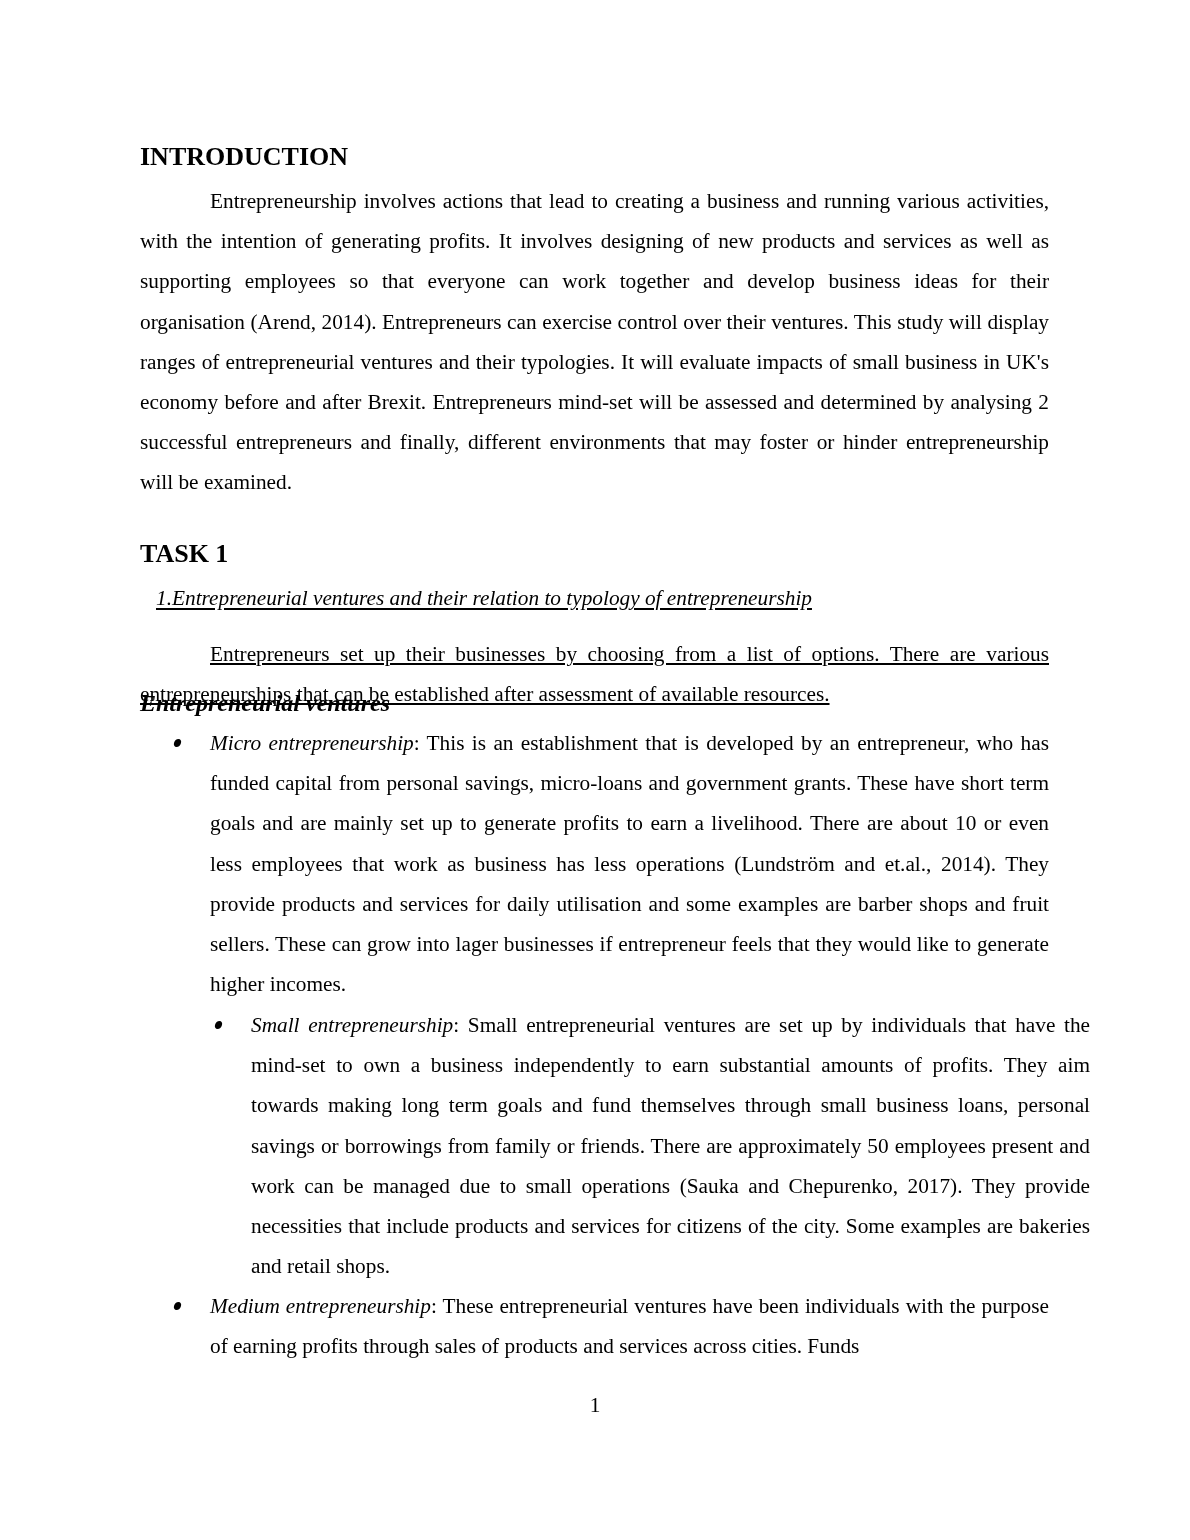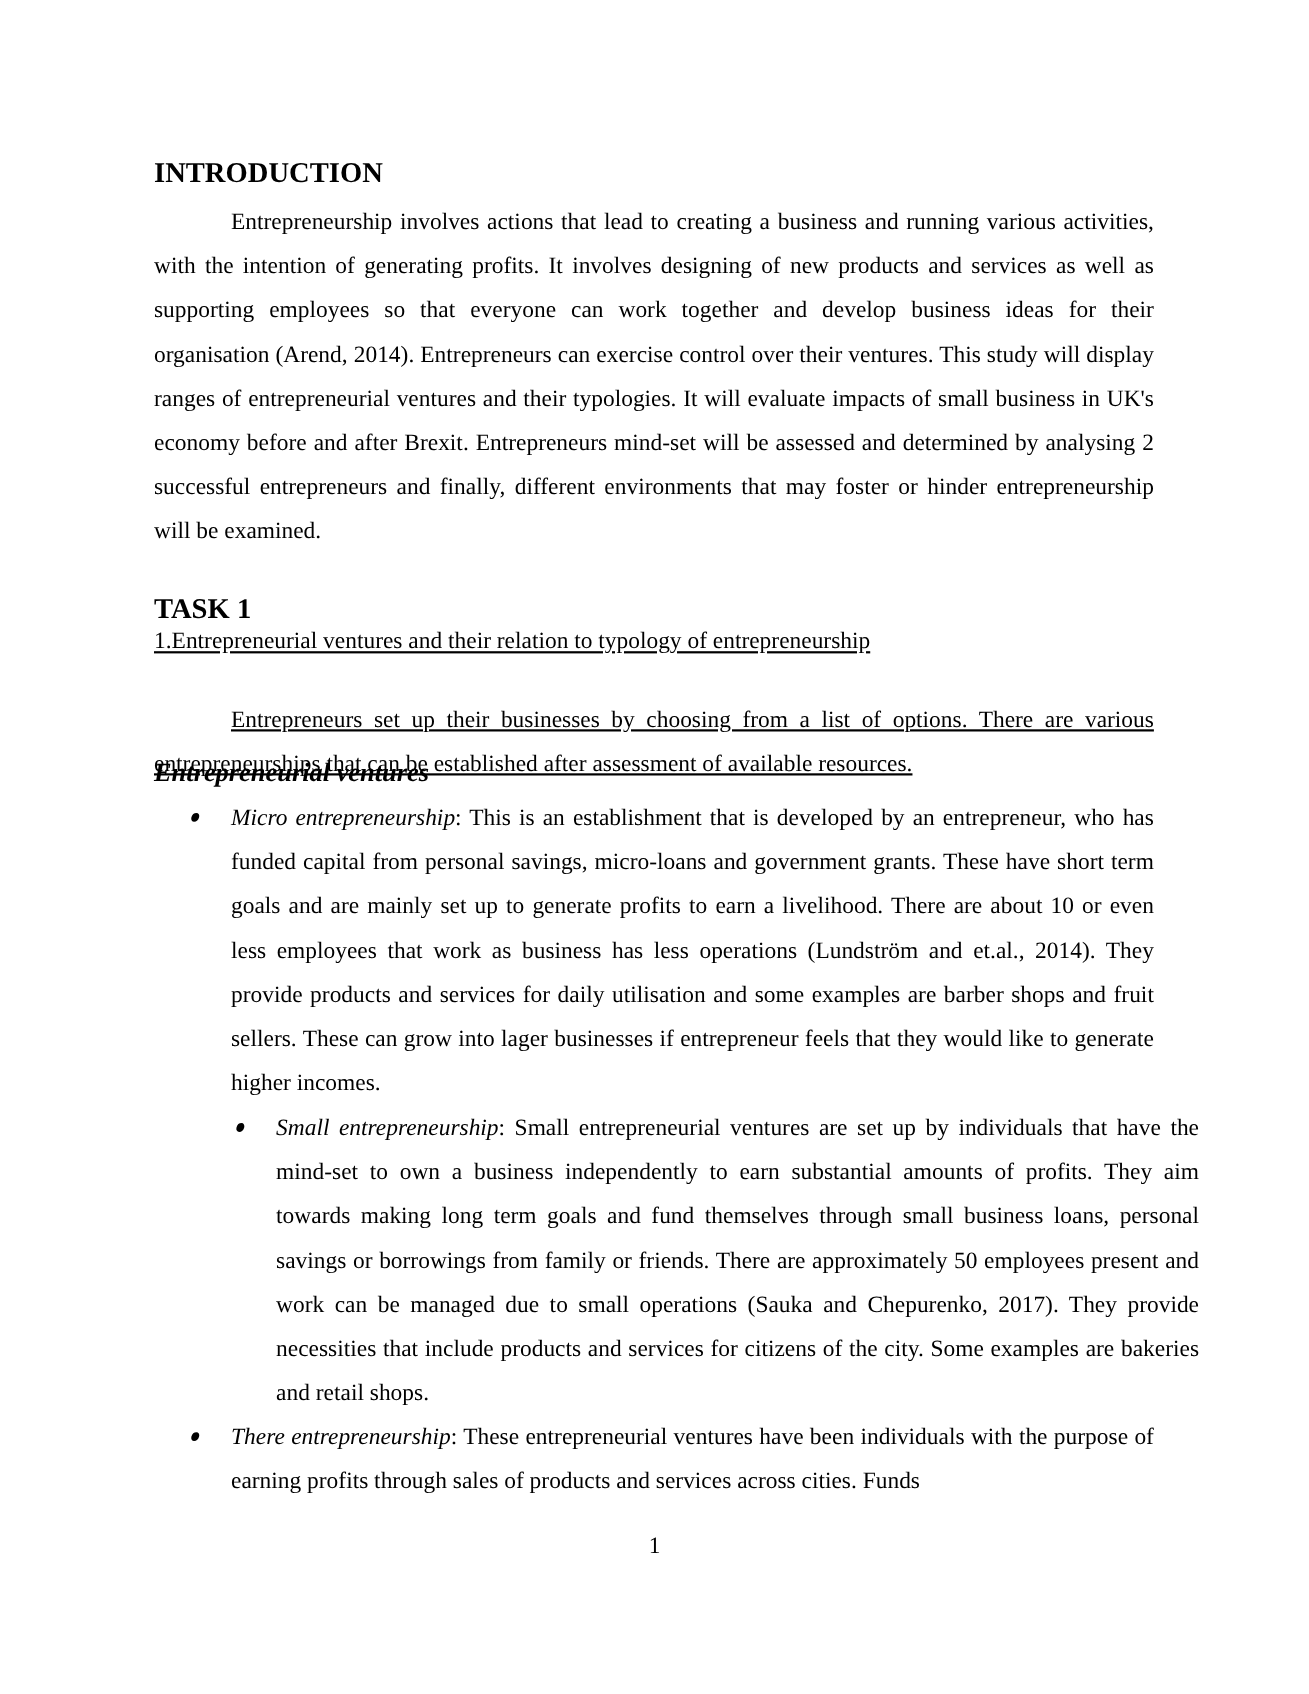--- a/index.html
+++ b/index.html
@@ -3,22 +3,22 @@
 <meta charset="utf-8">
 <style>
   html, body { margin: 0; padding: 0; background: #ffffff; }
   body { width: 1190px; height: 1540px; position: relative; overflow: hidden;
          font-family: "Liberation Serif", serif; color: #000; }
   .page { position: absolute; left: 140px; top: 0; width: 909px; }
   h1 { position: absolute; margin: 0; font-size: 26px; font-weight: bold; line-height: 30px; left: 0; }
   .para { position: absolute; left: 0; width: 909px; margin: 0; font-size: 21.3px; line-height: 40.2px;
           text-align: justify; text-align-last: left; }
   .indent { text-indent: 70px; }
-  .subhead { position: absolute; left: 0; margin: 0; font-size: 21.3px; line-height: 30px;
-             text-decoration: underline; text-underline-offset: 3px; }
+  .subhead { position: absolute; left: 0; margin: 16px; font-size: 21.3px; line-height: 30px;
+             text-decoration: underline; text-underline-offset: 3px; font-style: italic; }
   .bi-head { position: absolute; left: 0; margin: 0; font-size: 24px; line-height: 30px;
              font-weight: bold; font-style: italic; }
   .bullet-item { position: absolute; left: 70px; width: 839px; font-size: 21.3px; line-height: 40.2px;
                  text-align: justify; text-align-last: left; }
   .bullet-dot { position: absolute; left: -36px; top: 0; font-size: 18px; line-height: 40.2px; }
   .bullet-dot::before { content: ""; display: inline-block; width: 7px; height: 8px; border-radius: 50%;
                         background: #000; transform: skewX(-15deg); vertical-align: 2px; }
   .term { font-style: italic; }
   .page-number { position: absolute; left: 0; width: 1190px; top: 1390px; text-align: center;
                  font-size: 21.3px; line-height: 30px; }
@@ -44,17 +44,17 @@
     <span class="term">Micro entrepreneurship</span><span>: This is an establishment that is developed by an entrepreneur, who has funded capital from personal savings, micro-loans and government grants. These have short term goals and are mainly set up to generate profits to earn a livelihood. There are about 10 or even less employees that work as business has less operations (Lundström and et.al., 2014). They provide products and services for daily utilisation and some examples are barber shops and fruit sellers. These can grow into lager businesses if entrepreneur feels that they would like to generate higher incomes.</span>
   </div>
 
   <div class="bullet-item" style="top:1005px;margin-left:41px;">
     <span class="bullet-dot"></span>
     <span class="term">Small entrepreneurship</span><span>: Small entrepreneurial ventures are set up by individuals that have the mind-set to own a business independently to earn substantial amounts of profits. They aim towards making long term goals and fund themselves through small business loans, personal savings or borrowings from family or friends. There are approximately 50 employees present and work can be managed due to small operations (Sauka and Chepurenko, 2017). They provide necessities that include products and services for citizens of the city. Some examples are bakeries and retail shops.</span>
   </div>
 
   <div class="bullet-item" style="top:1286px;">
     <span class="bullet-dot"></span>
-    <span class="term">There entrepreneurship</span><span>: These entrepreneurial ventures have been individuals with the purpose of earning profits through sales of products and services across cities. Funds</span>
+    <span class="term">Medium entrepreneurship</span><span>: These entrepreneurial ventures have been individuals with the purpose of earning profits through sales of products and services across cities. Funds</span>
   </div>
 </div>
 
 <div class="page-number">1</div>
 
 </body></html>

